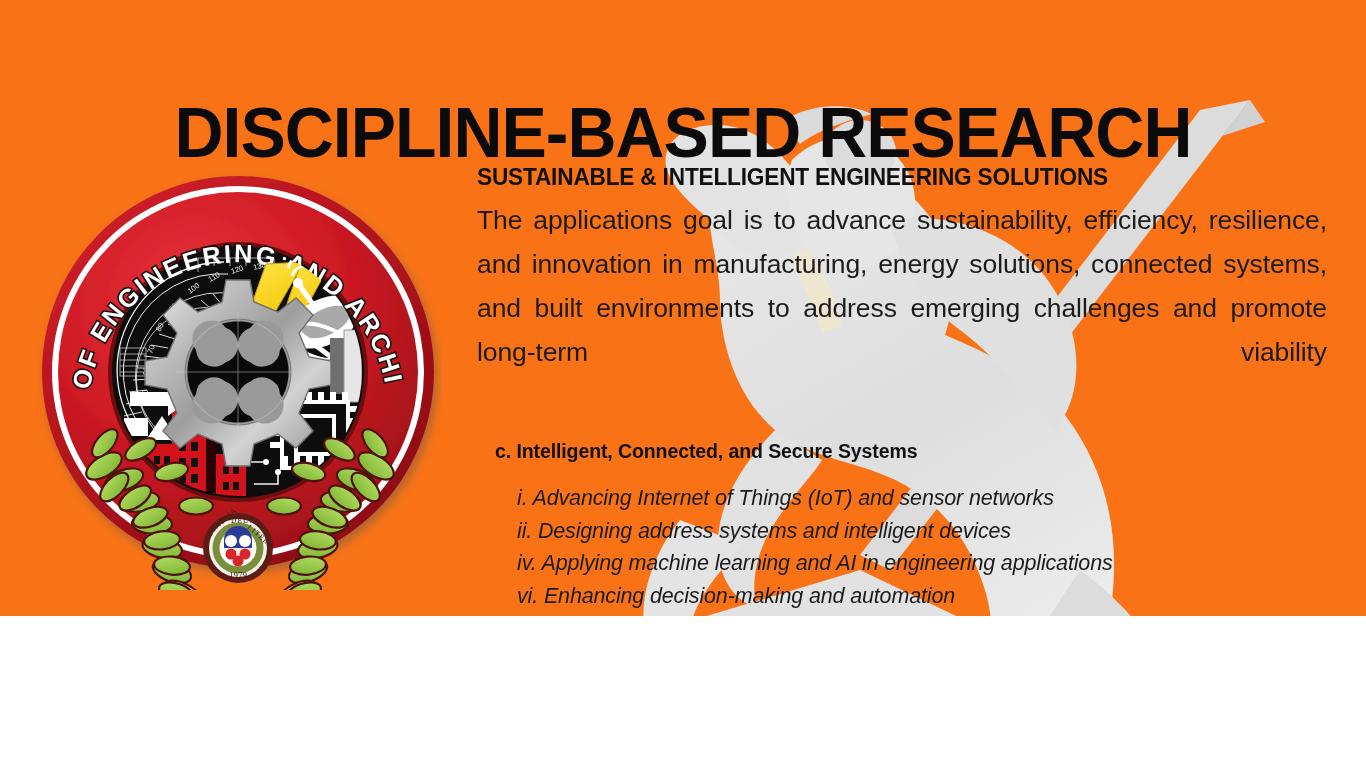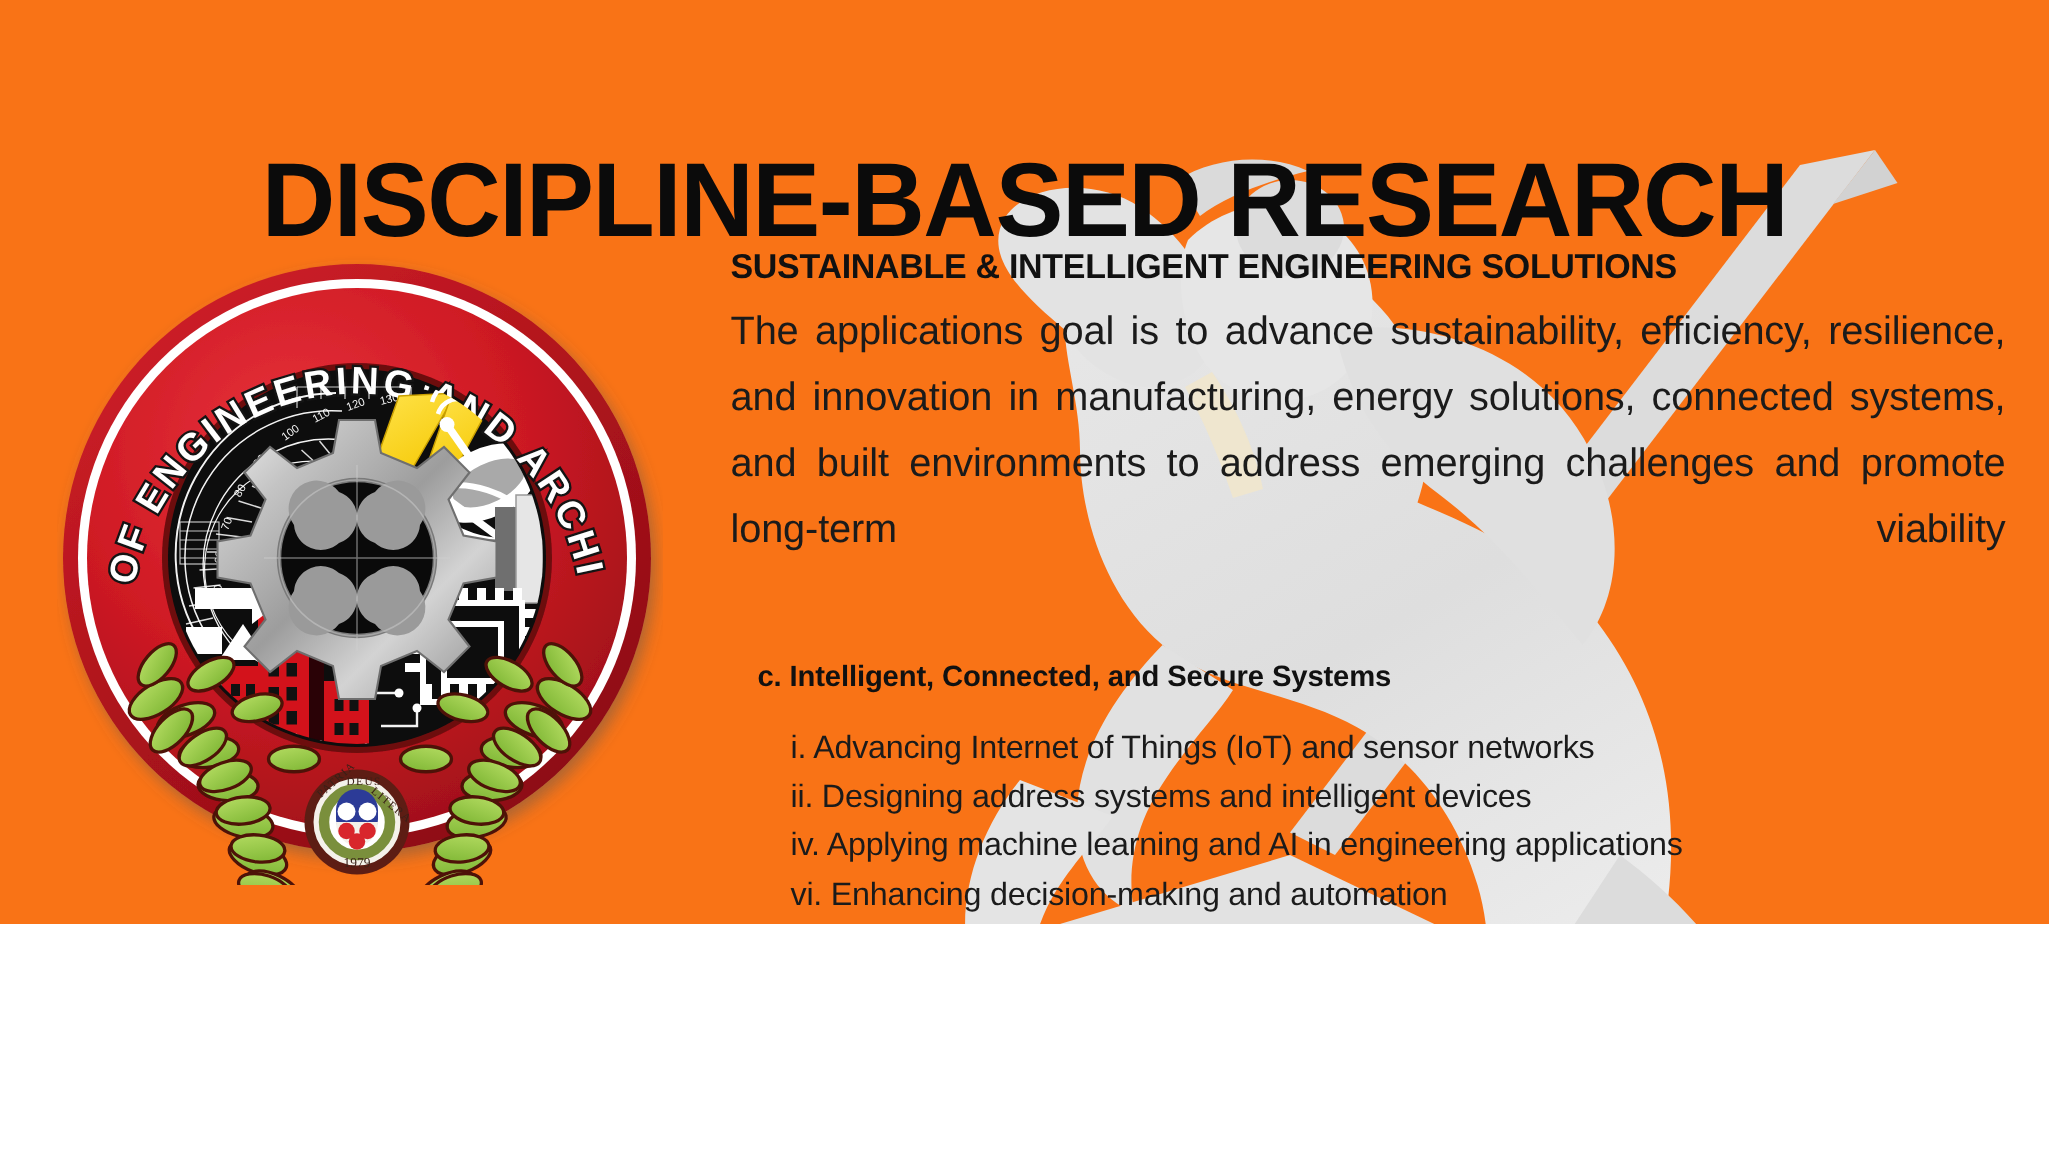--- a/index.html
+++ b/index.html
@@ -49,21 +49,21 @@
     position:absolute;
     left:38px;top:166px;
     width:404px;height:424px;
     z-index:4;
   }
   .seal-wrap svg{display:block;width:100%;height:100%;}
 
   
   .content{
     position:absolute;
-    left:487px;top:162px;
+    left:477px;top:162px;
     width:850px;
     z-index:6;
   }
   .subhead{
     font-size:23px;
     font-weight:700;
     color:#111111;
     letter-spacing:-0.2px;
     line-height:30px;
     margin:0 0 6px 0;
@@ -91,20 +91,21 @@
     font-weight:700;
     color:#111111;
     line-height:30px;
     letter-spacing:-0.1px;
     margin-bottom:16px;
   }
   .sub-list{
     list-style:none;
     margin:0;
     padding:0 0 0 22px;
+    font-style:italic;
   }
   .sub-list li{
     font-size:21.5px;
     line-height:32.5px;
     color:#1b1b1b;
     font-weight:400;
     letter-spacing:-0.15px;
     white-space:nowrap;
   }
   .rn{display:inline;}

